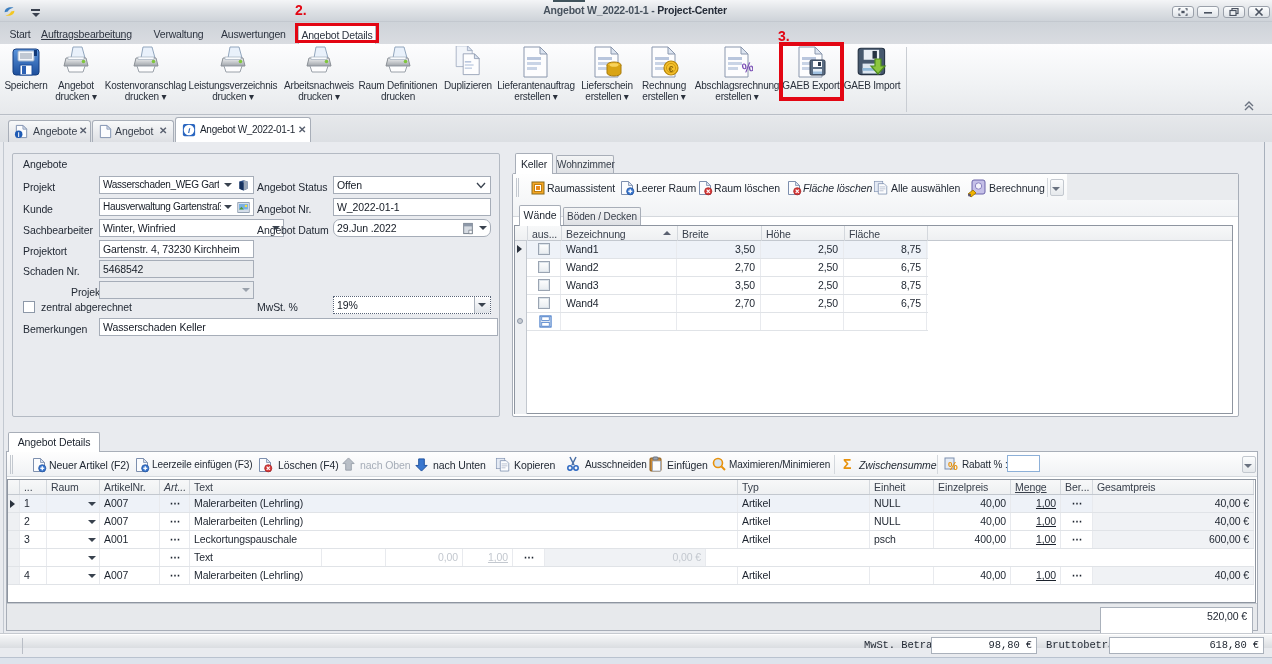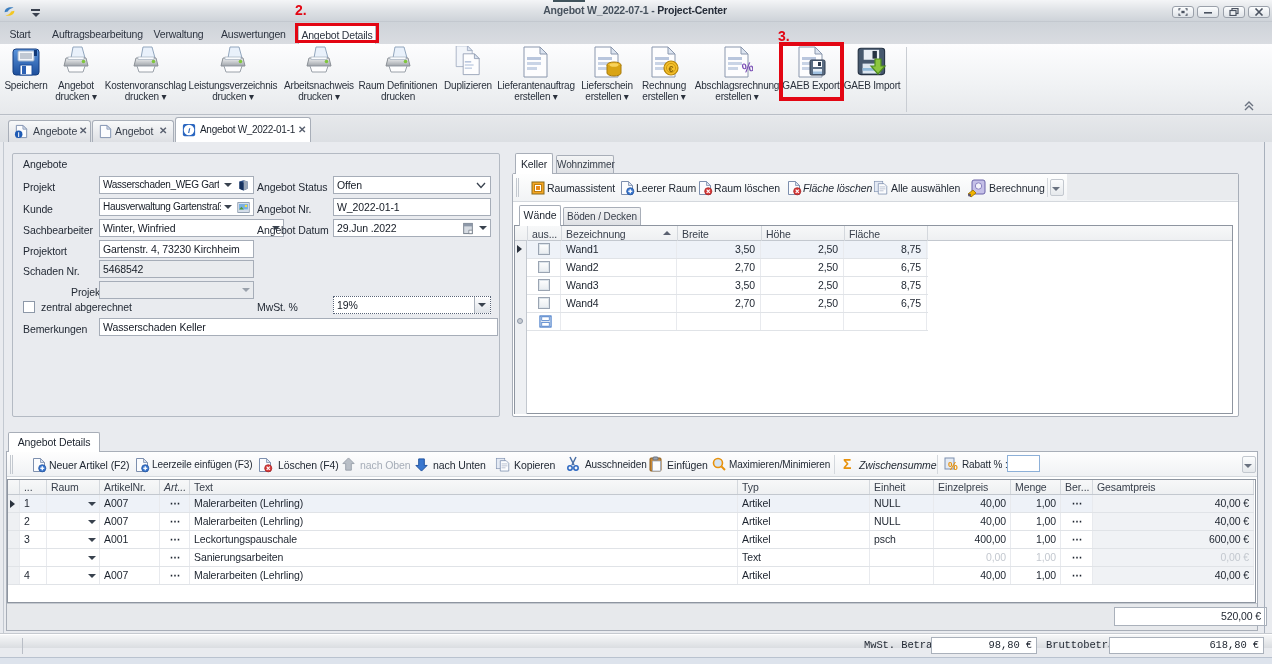--- a/index.html
+++ b/index.html
@@ -43,21 +43,21 @@
 .bhead .bc0{background:transparent;}
 .bc1{width:27px;}
 .bc2{width:53px;position:relative;}
 .bc3{width:60px;}
 .bc4{width:30px;text-align:center;font-weight:bold;letter-spacing:-1px;}
 .bhead .bc4{font-weight:normal;text-align:left;letter-spacing:0;font-style:italic;}
 .bc5{width:548px;}
 .bc6{width:132px;}
 .bc7{width:64px;}
 .bc8{width:77px;text-align:right;}
-.bc9{width:50px;text-align:right;}
+.bc9{width:50px;text-align:right;text-decoration:underline;}
 .bc10{width:32px;text-align:center;font-weight:bold;letter-spacing:-1px;}
 .bhead .bc10{font-weight:normal;letter-spacing:0;text-align:left;}
 .bc11{width:161px;text-align:right;background:#f0f2f5;}
 .bhead .bc11{background:transparent;}
 .ri{position:absolute;margin-top:5px;margin-left:2px;width:0;height:0;border-top:4px solid transparent;border-bottom:4px solid transparent;border-left:5px solid #2a313c;}
 .ca{position:absolute;right:3px;top:7px;width:0;height:0;border-left:4px solid transparent;border-right:4px solid transparent;border-top:4px solid #39424e;}
 </style></head>
 <body>
 <svg width="0" height="0" style="position:absolute">
     <defs>
@@ -133,40 +133,40 @@
   </svg>
 
 <div class="titlebar">
   <div class="abs" style="left:553px;top:0;width:32px;height:2px;background:#40535c;"></div>
   <svg class="abs" style="left:3px;top:5px" width="13" height="13" viewBox="0 0 16 16">
       <path d="M2 9 C2 4 7 2 13 3 C10 4 7 5 6 8 Z" fill="#3b7ec0"></path>
       <path d="M14 7 C14 12 9 14 3 13 C6 12 9 11 10 8 Z" fill="#f3c722"></path>
     </svg>
   <div class="abs" style="left:31px;top:9px;width:9px;border-top:2px solid #39404e"></div>
   <div class="abs" style="left:32px;top:13px;width:0;height:0;border-left:4px solid transparent;border-right:4px solid transparent;border-top:4px solid #39404e"></div>
-  <div class="abs" style="left:400px;top:4px;width:470px;text-align:center;font-weight:bold;font-size:10.5px;letter-spacing:-0.2px;"><span style="color:#47525e">Angebot W_2022-07-1 - </span> <span style="color:#252c38">Project-Center</span></div>
+  <div class="abs" style="left:400px;top:4px;width:470px;text-align:center;font-weight:bold;font-size:10.5px;letter-spacing:-0.2px;"><span style="color:#47525e">Angebot W_2022-01-1 - </span> <span style="color:#252c38">Project-Center</span></div>
   <div class="winbtn" style="left:1172px;"><svg width="10" height="8" viewBox="0 0 12 10" style="margin-top:1px">
         <path d="M1 3 V1 H3 M9 1 H11 V3 M11 7 V9 H9 M3 9 H1 V7" fill="none" stroke="#4a5260" stroke-width="1.4"></path>
         <rect x="4" y="3.5" width="4" height="3" fill="#4a5260"></rect>
       </svg></div>
   <div class="winbtn" style="left:1197px;"><svg width="10" height="8" viewBox="0 0 10 8" style="margin-top:1px">
         <rect x="1" y="4" width="8" height="1.6" fill="#4a5260"></rect>
       </svg></div>
   <div class="winbtn" style="left:1223px;"><svg width="10" height="8" viewBox="0 0 10 8" style="margin-top:1px">
         <rect x="3" y="0.5" width="6" height="5" fill="none" stroke="#4a5260" stroke-width="1.2"></rect>
         <rect x="1" y="2.5" width="6" height="5" fill="#eef0f3" stroke="#4a5260" stroke-width="1.2"></rect>
       </svg></div>
   <div class="winbtn" style="left:1248px;"><svg width="10" height="8" viewBox="0 0 10 8" style="margin-top:1px">
         <path d="M1.5 0.5 L8.5 7.5 M8.5 0.5 L1.5 7.5" stroke="#4a5260" stroke-width="1.6"></path>
       </svg></div>
 </div>
 
 <div class="ribtabs">
   <div class="ribtab" style="left:0px;width:40px;">Start</div>
-  <div class="ribtab" style="left:50px;width:95px;">Auftragsbearbeitung</div>
+  <div class="ribtab" style="left:39px;width:95px;text-decoration:underline;">Auftragsbearbeitung</div>
   <div class="ribtab" style="left:152px;width:53px;">Verwaltung</div>
   <div class="ribtab" style="left:221px;width:62px;">Auswertungen</div>
   <div class="ribtab" style="left:298px;width:78px;background:#fff;border:1px solid #b9bec6;border-bottom:none;">Angebot Details</div>
 </div>
 
 <div class="ribbon" id="ribbon">
   <div class="rbtn" style="left:0px;width:52px;">
       <div class="ric"><svg width="32" height="32" viewBox="0 0 32 32">
           <use href="#floppy"></use>
         </svg></div>
@@ -351,35 +351,35 @@
 
     <div class="lbl" style="left:244px;top:26px;">Angebot Status</div>
     <div class="field" style="left:320px;top:22px;width:158px;">Offen
       <svg class="abs" style="right:4px;top:5px" width="10" height="7" viewBox="0 0 10 7">
           <path d="M1 1 L5 5.5 L9 1" fill="none" stroke="#39424e" stroke-width="1.3"></path>
         </svg>
     </div>
     <div class="lbl" style="left:244px;top:48px;">Angebot Nr.</div>
     <div class="field" style="left:320px;top:44px;width:158px;">W_2022-01-1</div>
     <div class="lbl" style="left:244px;top:69px;">Angebot Datum</div>
-    <div class="field" style="left:320px;top:65px;width:158px;">29.Jun .2022
+    <div class="field" style="left:320px;top:65px;width:158px;border-radius:7px;">29.Jun .2022
       <svg class="abs" style="right:16px;top:2px" width="12" height="13" viewBox="0 0 14 14">
           <rect x="2" y="1" width="10" height="12" fill="#d6dbe2" stroke="#6a7480"></rect>
           <rect x="2" y="1" width="10" height="3.5" fill="#8d98a8"></rect>
           <path d="M8 9 h4 v4 h-4 z" fill="#fdfdfe" stroke="#6a7480" stroke-width="0.8"></path>
         </svg>
       <div class="combo-arrow"></div>
     </div>
   </div>
 
   <div class="abs" style="left:515px;top:11px;width:38px;height:21px;background:#fff;border:1px solid #a8aeb8;border-bottom:none;border-radius:2px 2px 0 0;z-index:2;text-align:center;line-height:20px;">Keller</div>
   <div class="abs" style="left:556px;top:13px;width:58px;height:19px;background:linear-gradient(#f4f5f6,#dddfe3);border:1px solid #a8aeb8;border-bottom:none;border-radius:2px 2px 0 0;text-align:center;line-height:18px;color:#39404c;font-size:10px;">Wohnzimmer</div>
   <div class="gbox" style="left:512px;top:31px;width:727px;height:244px;background:#fff;border-color:#a8aeb8;">
 
-    <div class="abs" style="left:0;top:0;width:725px;height:28px;background:linear-gradient(#fefefe,#f1f3f5);border-bottom:1px solid #d4d8dd;">
+    <div class="abs" style="left:0;top:0;width:725px;height:43px;background:linear-gradient(#fefefe,#f1f3f5);border-bottom:1px solid #d4d8dd;">
       <div class="abs" style="left:3px;top:4px;width:3px;height:19px;border-left:1px solid #c3c8cf;border-right:1px solid #c3c8cf;"></div>
       <svg class="abs" style="left:18px;top:7px" width="14" height="14" viewBox="0 0 14 14">
           <rect x="1" y="1" width="12" height="12" fill="#f5a623" stroke="#8a6d1e"></rect>
           <rect x="3.5" y="3.5" width="7" height="7" fill="#fff" stroke="#c07f10"></rect>
           <rect x="5" y="5" width="4" height="4" fill="#e8891a"></rect>
         </svg>
       <div class="lbl" style="left:34px;top:7px;">Raumassistent</div>
       <svg class="abs" style="left:106px;top:6px" width="16" height="16" viewBox="0 0 16 16">
           <use href="#smalldoc16"></use>
           <g transform="translate(5.5,5.5) scale(0.72)">
@@ -634,21 +634,20 @@
         <span class="bc11">600,00 €</span>
       </div>
     <div class="brow" style="top:69px;">
         <span class="bc0"></span>
         <span class="bc1"></span>
         <span class="bc2">
           <i class="ca"></i>
         </span>
         <span class="bc3"></span>
         <span class="bc4">⋯</span>
-        <span class="bc5">Sanierungsarbeiten</span>
         <span class="bc6">Text</span>
         <span class="bc7"></span>
         <span class="bc8" style="color:#c3c8cf;">0,00</span>
         <span class="bc9" style="color:#c3c8cf;">1,00</span>
         <span class="bc10">⋯</span>
         <span class="bc11" style="color:#c3c8cf;">0,00 €</span>
       </div>
     <div class="brow" style="top:87px;">
         <span class="bc0"></span>
         <span class="bc1">4</span>
@@ -661,21 +660,21 @@
         <span class="bc6">Artikel</span>
         <span class="bc7"></span>
         <span class="bc8">40,00</span>
         <span class="bc9">1,00</span>
         <span class="bc10">⋯</span>
         <span class="bc11">40,00 €</span>
       </div>
   </div>
 
   <div class="abs" style="left:7px;top:461px;width:1250px;height:27px;background:#e7e9ec;border-top:1px solid #c3c8cf;">
-    <div class="abs" style="left:1093px;top:3px;width:153px;height:19px;background:#fff;border:1px solid #aab1bb;text-align:right;line-height:17px;padding-right:5px;margin-left:14px;">520,00 €</div>
+    <div class="abs" style="left:1093px;top:3px;width:153px;height:27px;background:#fff;border:1px solid #aab1bb;text-align:right;line-height:17px;padding-right:5px;">520,00 €</div>
   </div>
   <div class="abs" style="left:1264px;top:0;width:1px;height:492px;background:#a8b0bc;"></div>
   <div class="abs" style="left:3px;top:0;width:1px;height:492px;background:#c3c9d1;"></div>
 </div>
 
 <div class="statusbar">
   <div class="abs" style="left:22px;top:3px;height:16px;border-left:1px solid #b9bec6;"></div>
   <div class="abs" style="left:864px;top:4px;color:#232a35;">MwSt. Betrag:</div>
   <div class="abs" style="left:931px;top:2px;width:106px;height:17px;background:#fff;border:1px solid #aab1bb;text-align:right;line-height:15px;padding-right:4px;">98,80 €</div>
   <div class="abs" style="left:1046px;top:4px;color:#232a35;">Bruttobetrag:</div>

